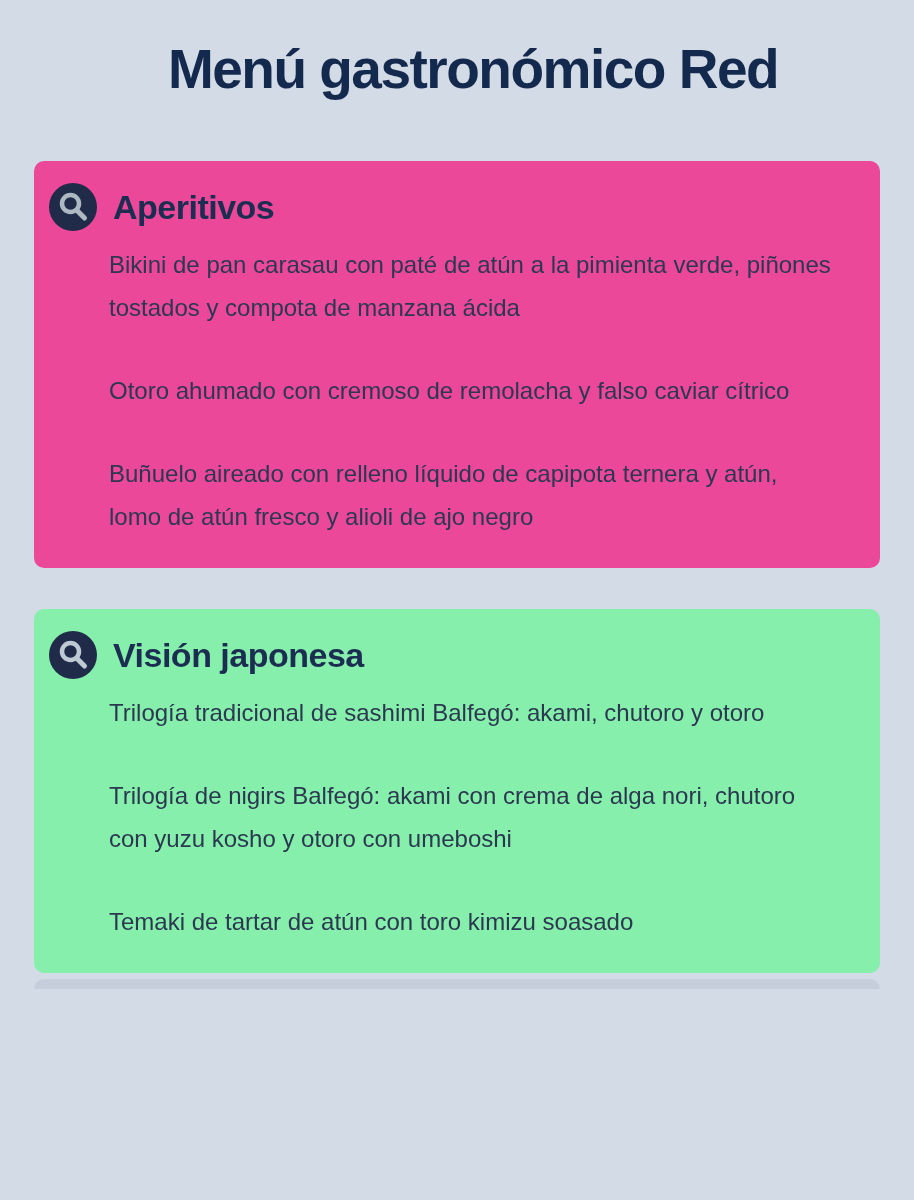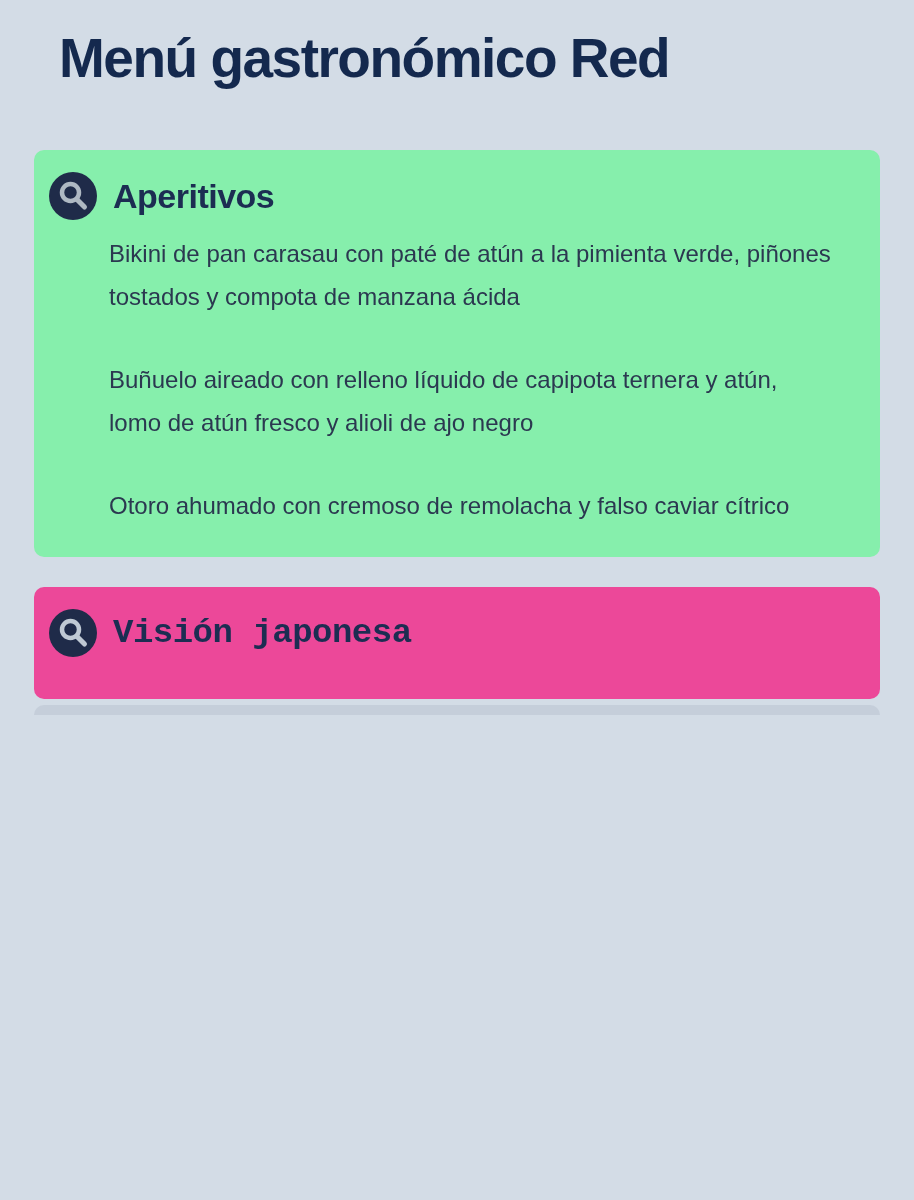--- a/index.html
+++ b/index.html
@@ -8,41 +8,41 @@
   }
   body {
     width: 914px;
     height: 1200px;
     overflow: hidden;
     background: #d3dce6;
     font-family: "Liberation Sans", sans-serif;
     -webkit-font-smoothing: antialiased;
   }
   .page-title {
-    margin: 7px;
+    margin: 18px;
     padding: 20px 20px 0 52px;
     font-size: 55px;
     font-weight: 700;
     letter-spacing: -1.5px;
     color: #14294e;
     line-height: 1.15;
+    text-align: center;
   }
   .card {
     margin: 0 34px;
     border-radius: 10px;
     padding: 22px 44px 30px 15px;
   }
   .card-1 {
     margin-top: 60px;
-    background: #86efac;
+    background: #ec4899;
   }
   .card-2 {
-    margin-top: 30px;
-    background: #ec4899;
-    font-family: Liberation Mono, monospace;
+    margin-top: 41px;
+    background: #86efac;
   }
   .card-header {
     display: flex;
     align-items: center;
     gap: 16px;
     margin-bottom: 12px;
   }
   .icon-btn {
     width: 48px;
     height: 48px;
@@ -88,31 +88,36 @@
       <svg width="48" height="48" viewBox="0 0 48 48" aria-hidden="true">
         <circle cx="24" cy="24" r="24" fill="#1f2b49"></circle>
         <circle cx="21.5" cy="20.5" r="8.5" fill="none" stroke="#aeb8c3" stroke-width="4.5"></circle>
         <line x1="28" y1="27.5" x2="35.5" y2="35" stroke="#aeb8c3" stroke-width="5" stroke-linecap="round"></line>
       </svg>
     </span>
     <h2 class="section-title">Aperitivos</h2>
   </div>
   <div class="items">
     <p class="menu-item">Bikini de pan carasau con paté de atún a la pimienta verde, piñones tostados y compota de manzana ácida</p>
+    <p class="menu-item">Otoro ahumado con cremoso de remolacha y falso caviar cítrico</p>
     <p class="menu-item">Buñuelo aireado con relleno líquido de capipota ternera y atún, lomo de atún fresco y alioli de ajo negro</p>
-    <p class="menu-item">Otoro ahumado con cremoso de remolacha y falso caviar cítrico</p>
   </div>
 </section>
 
 <section class="card card-2">
   <div class="card-header">
     <span class="icon-btn">
       <svg width="48" height="48" viewBox="0 0 48 48" aria-hidden="true">
         <circle cx="24" cy="24" r="24" fill="#1f2b49"></circle>
         <circle cx="21.5" cy="20.5" r="8.5" fill="none" stroke="#bfc9d4" stroke-width="4.5"></circle>
         <line x1="28" y1="27.5" x2="35.5" y2="35" stroke="#bfc9d4" stroke-width="5" stroke-linecap="round"></line>
       </svg>
     </span>
     <h2 class="section-title">Visión japonesa</h2>
   </div>
+  <div class="items">
+    <p class="menu-item">Trilogía tradicional de sashimi Balfegó: akami, chutoro y otoro</p>
+    <p class="menu-item">Trilogía de nigirs Balfegó: akami con crema de alga nori, chutoro con yuzu kosho y otoro con umeboshi</p>
+    <p class="menu-item">Temaki de tartar de atún con toro kimizu soasado</p>
+  </div>
 </section>
 
 <div class="next-card-sliver"></div>
 
 </body></html>

